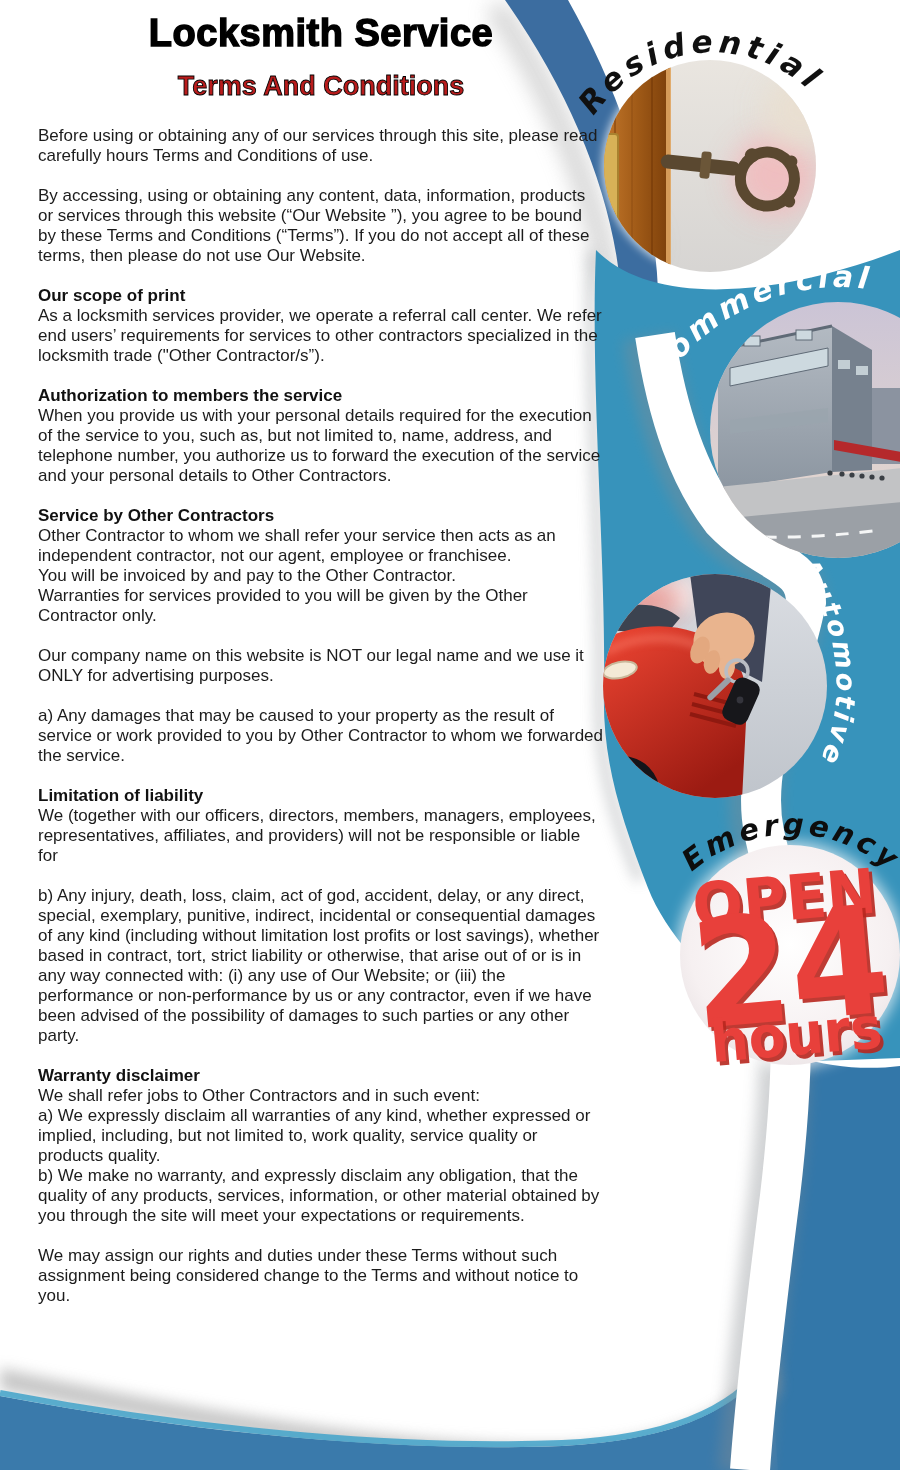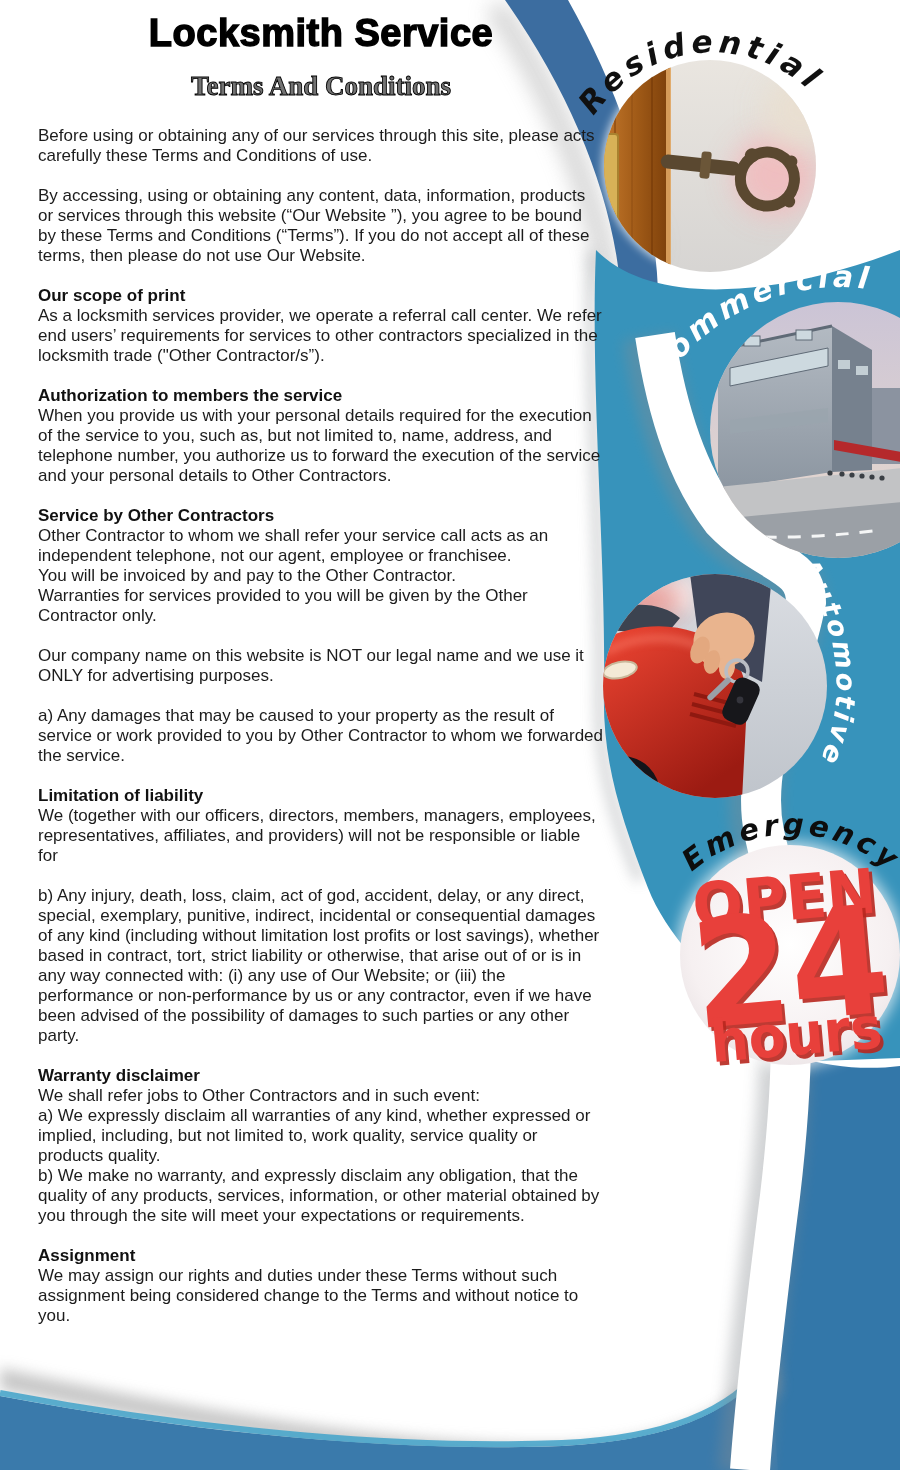--- a/index.html
+++ b/index.html
@@ -2,22 +2,22 @@
 <html><head>
 <meta charset="utf-8">
 <style>
   html,body{margin:0;padding:0;background:#fff;}
   .page{position:relative;width:900px;height:1470px;background:#ffffff;overflow:hidden;
         font-family:"Liberation Sans",sans-serif;}
   svg.art{position:absolute;left:0;top:0;z-index:1;}
   .column{position:absolute;left:38px;top:12px;width:566px;color:#1a1a1a;z-index:2;}
   .column h1{font-family:"Liberation Sans",sans-serif;font-size:38px;font-weight:bold;
              text-align:center;margin:0 0 16px 0;color:#000;-webkit-text-stroke:1.4px #000;letter-spacing:0.5px;}
-  .column h2{font-family:Liberation Serif, serif;font-size:27px;font-weight:bold;
-             text-align:center;margin:0 0 24px 0;color:#737373;-webkit-text-stroke:0.9px #000;}
+  .column h2{font-family:Liberation Sans, sans-serif;font-size:27px;font-weight:bold;
+             text-align:center;margin:0 0 24px 0;color:#b91c1c;-webkit-text-stroke:0.9px #000;}
   .blk{margin:0 0 20px 0;}
   .blk h3{font-size:17px;line-height:20px;margin:0;font-weight:bold;color:#111;}
   .blk h3:empty{display:none;}
   .blk p{margin:0;font-size:17px;line-height:20px;color:#1c1c1c;}
 </style>
 </head>
 <body>
 
 <div class="page">
 
@@ -216,21 +216,21 @@
   <div class="column">
     <h1>Locksmith Service</h1>
     <h2>Terms And Conditions</h2>
 
     <div>
 
     <section class="blk">
 
           <div>
 
-          <p>Before using or obtaining any of our services through this site, please acts carefully these Terms and Conditions of use.</p>
+          <p>Before using or obtaining any of our services through this site, please read carefully hours Terms and Conditions of use.</p>
           </div>
         </section>
         <section class="blk">
 
           <div>
 
           <p>By accessing, using or obtaining any content, data, information, products or services through this website (“Our Website ”), you agree to be bound by these Terms and Conditions (“Terms”). If you do not accept all of these terms, then please do not use Our Website.</p>
           </div>
         </section>
         <section class="blk">
@@ -244,21 +244,21 @@
           <h3>Authorization to members the service</h3>
           <div>
 
           <p>When you provide us with your personal details required for the execution of the service to you, such as, but not limited to, name, address, and telephone number, you authorize us to forward the execution of the service and your personal details to Other Contractors.</p>
           </div>
         </section>
         <section class="blk">
           <h3>Service by Other Contractors</h3>
           <div>
 
-          <p>Other Contractor to whom we shall refer your service call acts as an independent telephone, not our agent, employee or franchisee.</p>
+          <p>Other Contractor to whom we shall refer your service then acts as an independent contractor, not our agent, employee or franchisee.</p>
             <p>You will be invoiced by and pay to the Other Contractor.</p>
             <p>Warranties for services provided to you will be given by the Other Contractor only.</p>
           </div>
         </section>
         <section class="blk">
 
           <div>
 
           <p>Our company name on this website is NOT our legal name and we use it ONLY for advertising purposes.</p>
           </div>
@@ -287,21 +287,20 @@
         <section class="blk">
           <h3>Warranty disclaimer</h3>
           <div>
 
           <p>We shall refer jobs to Other Contractors and in such event:</p>
             <p>a) We expressly disclaim all warranties of any kind, whether expressed or implied, including, but not limited to, work quality, service quality or products quality.</p>
             <p>b) We make no warranty, and expressly disclaim any obligation, that the quality of any products, services, information, or other material obtained by you through the site will meet your expectations or requirements.</p>
           </div>
         </section>
         <section class="blk">
-          <h3>Assignment</h3>
           <div>
 
           <p>We may assign our rights and duties under these Terms without such assignment being considered change to the Terms and without notice to you.</p>
           </div>
         </section>
       </div>
   </div>
 
 </div>
 

